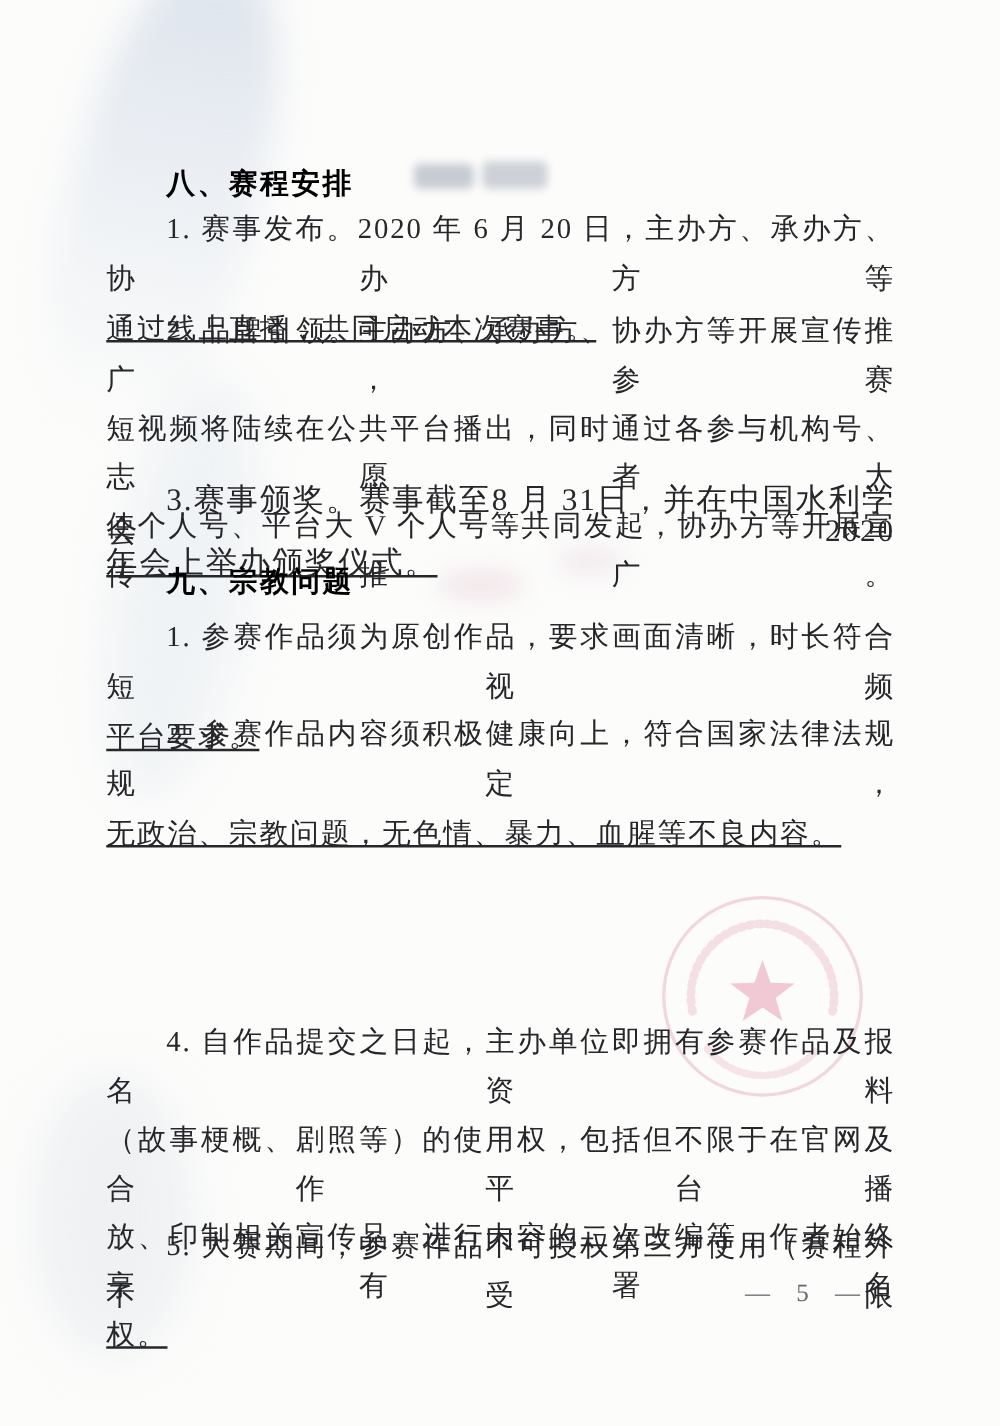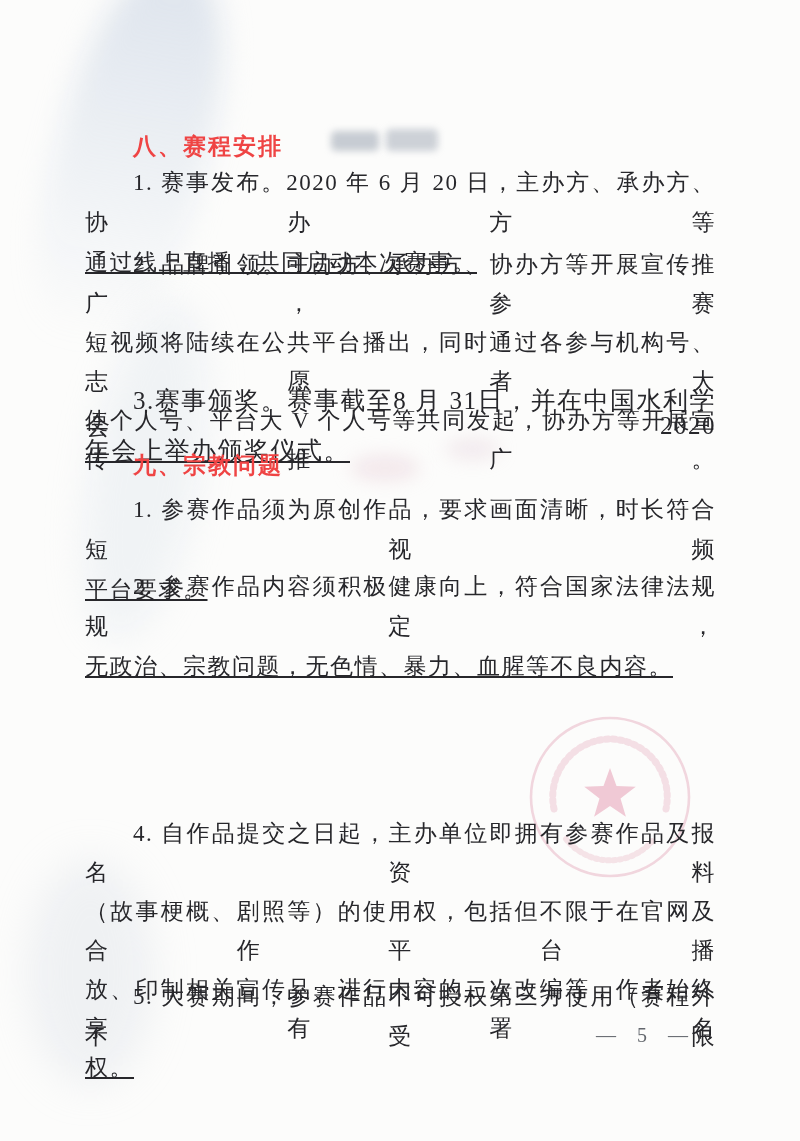--- a/index.html
+++ b/index.html
@@ -10,21 +10,21 @@
     background:#fcfcfb;
     overflow:hidden;
     font-family:"Liberation Serif","DejaVu Serif",serif;
     color:#27272b;
   }
   
   .heading{
     position:absolute;left:133px;
     font-family:"Liberation Sans","DejaVu Sans",sans-serif;
     font-weight:700;font-size:23px;line-height:30px;
-    letter-spacing:2px;color:#ef4444;
+    letter-spacing:2px;color:#000000;
     white-space:nowrap;
   }
   .para{
     position:absolute;left:85px;width:631px;
     font-size:23px;letter-spacing:1.5px;
   }
   .para .line{
     text-align:justify;
     text-align-last:justify;
     -moz-text-align-last:justify;

